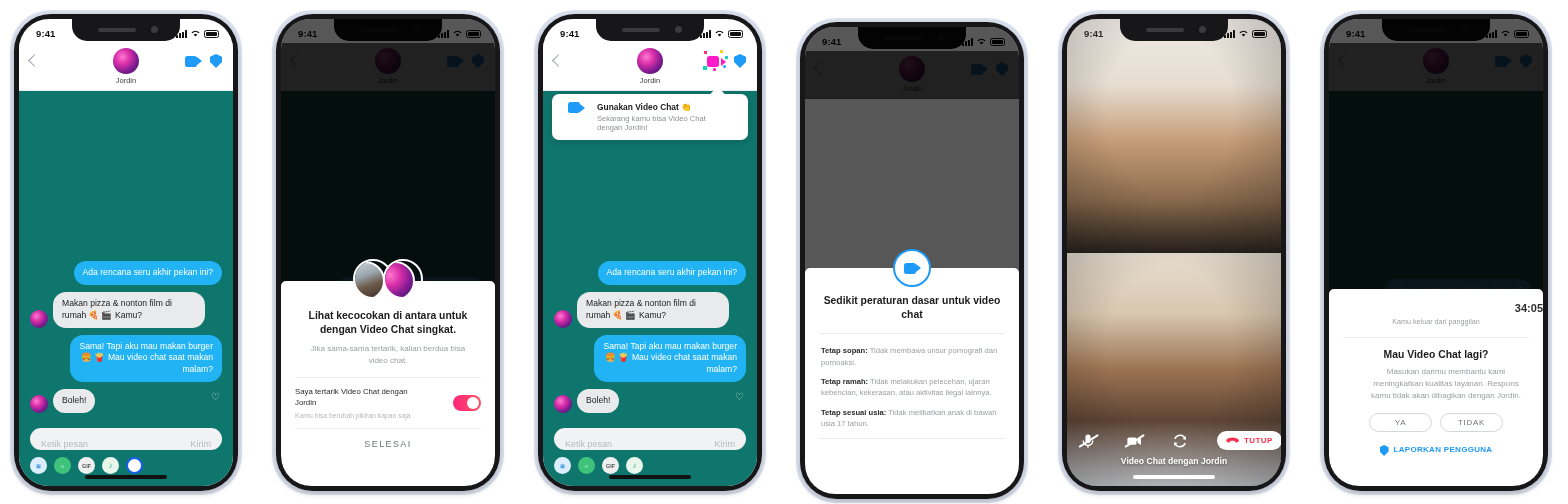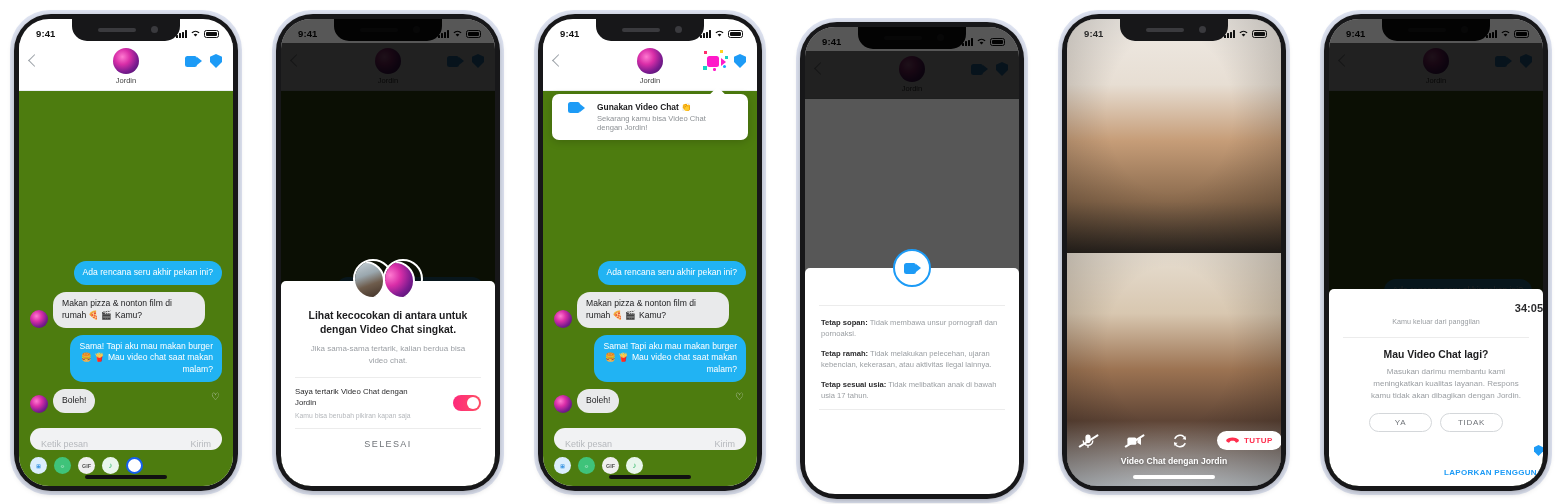--- a/index.html
+++ b/index.html
@@ -47,21 +47,21 @@
   .hname{ position:absolute; left:0; right:0; top:33px; text-align:center; font-size:7.5px; color:#444; }
   .hicons{ position:absolute; right:11px; top:11px; display:flex; gap:8px; align-items:center; }
   .vcam{ width:17px; height:11px; position:relative; }
   .vcam i{ position:absolute; left:0; top:0; width:12px; height:11px; background:#1d9bf6; border-radius:2.5px; }
   .vcam b{ position:absolute; right:0; top:1.5px; width:0;height:0;
      border-top:4px solid transparent; border-bottom:4px solid transparent; border-left:5px solid #1d9bf6; }
   .shield{ width:12px; height:14px; background:#1d9bf6;
      clip-path:polygon(50% 0,100% 20%,100% 58%,50% 100%,0 58%,0 20%); }
 
   
-  .chatbody{ position:absolute; top:72px; left:0; right:0; bottom:0; background:#4d7c0f; }
+  .chatbody{ position:absolute; top:72px; left:0; right:0; bottom:0; background:#0f766e; }
   .msgrow{ display:flex; align-items:flex-end; gap:5px; padding:0 11px; margin-bottom:7px; }
   .msgrow.out{ justify-content:flex-end; }
   .mav{ width:18px; height:18px; border-radius:50%; overflow:hidden; flex:none; }
   .bub{ max-width:152px; padding:6px 9px; font-size:8.6px; line-height:1.38; border-radius:13px; }
   .bub.out{ background:#21b3f3; color:#fff; text-align:right; border-bottom-right-radius:13px;}
   .bub.in{ background:#e9eaeb; color:#1c1c1e; }
   .heart{ position:absolute; right:13px; font-size:10px; color:#d8dadc; }
   .composer{ position:absolute; left:11px; right:11px; bottom:36px; height:22px; border-radius:13px;
      background:#f1f2f3; display:flex; align-items:center; justify-content:space-between; padding:0 11px; }
   .composer span{ font-size:9px; color:#b6b9bd;margin-top:10px; }
@@ -119,22 +119,22 @@
      font-weight:bold; color:#fff; z-index:20; text-shadow:0 1px 3px rgba(0,0,0,.4); }
 
   
   .fb-time{ text-align:right; font-size:11px; font-weight:bold; color:#2b2b2d; padding-top:13px; }
   .fb-sub{ text-align:center; font-size:7.2px; color:#9a9ea2; margin-top:3px; }
   .fb-q{ text-align:center; font-size:10.4px; font-weight:bold; color:#1c1c1e; padding-top:11px; }
   .fb-d{ text-align:center; font-size:8px; color:#9a9ea2; line-height:1.5; padding:6px 14px 0;margin-left:20px; }
   .fb-btns{ display:flex; justify-content:center; gap:8px; padding-top:11px; }
   .pill{ border:1px solid #d4d7da; border-radius:12px; height:19px; min-width:63px;
      display:flex; align-items:center; justify-content:center; font-size:8px; color:#6f7378; letter-spacing:.7px; }
-  .report{ display:flex; align-items:flex-end; justify-content:center; gap:12px; padding-top:13px;
-     font-size:8px; font-weight:bold; color:#1d9bf6; letter-spacing:.3px;flex-direction:column; }
+  .report{ display:flex; align-items:flex-start; justify-content:center; gap:5px; padding-top:13px;
+     font-size:8px; font-weight:bold; color:#1d9bf6; letter-spacing:.3px; }
   .report .shield{ width:9px; height:11px; }
 
   
   .ph-jordin{ width:100%; height:100%;
      background:radial-gradient(circle at 36% 34%,#ff7ad1 0%,#d92ea8 32%,#7a1b8f 64%,#3b1060 100%); }
   .ph-man{ width:100%; height:100%;
      background:linear-gradient(160deg,#cfd8de 0%,#9aa7ae 38%,#6e5c4c 62%,#3a2b22 100%); }
   .ph-woman-face{ width:100%; height:100%;
      background:linear-gradient(180deg,#efeae4 0%,#e7ded3 28%,#c69d78 52%,#8a6a4d 78%,#2b2520 100%); }
   .ph-man-face{ width:100%; height:100%;
@@ -441,20 +441,21 @@
       </div>
       <div class="dim"></div>
       <div class="sheet" style="height:226px">
         <div class="vbadge">
           <div class="vcam">
               <i></i>
               <b></b>
             </div>
         </div>
         <div style="padding-top:26px">
+          <div class="sh-title">Sedikit peraturan dasar untuk video chat</div>
           <div class="divider"></div>
           <div style="padding-top:11px">
             <div class="rule"><b>Tetap sopan:</b><span> Tidak membawa unsur pornografi dan pornoaksi.</span></div>
             <div class="rule"><b>Tetap ramah:</b><span>  Tidak melakukan pelecehan, ujaran kebencian, kekerasan, atau aktivitas ilegal lainnya.</span></div>
             <div class="rule"><b>Tetap sesuai usia:</b><span>  Tidak melibatkan anak di bawah usia 17 tahun.</span></div>
           </div>
           <div class="divider" style="margin-top:2px"></div>
         </div>
       </div>
       <div class="homebar"></div>

